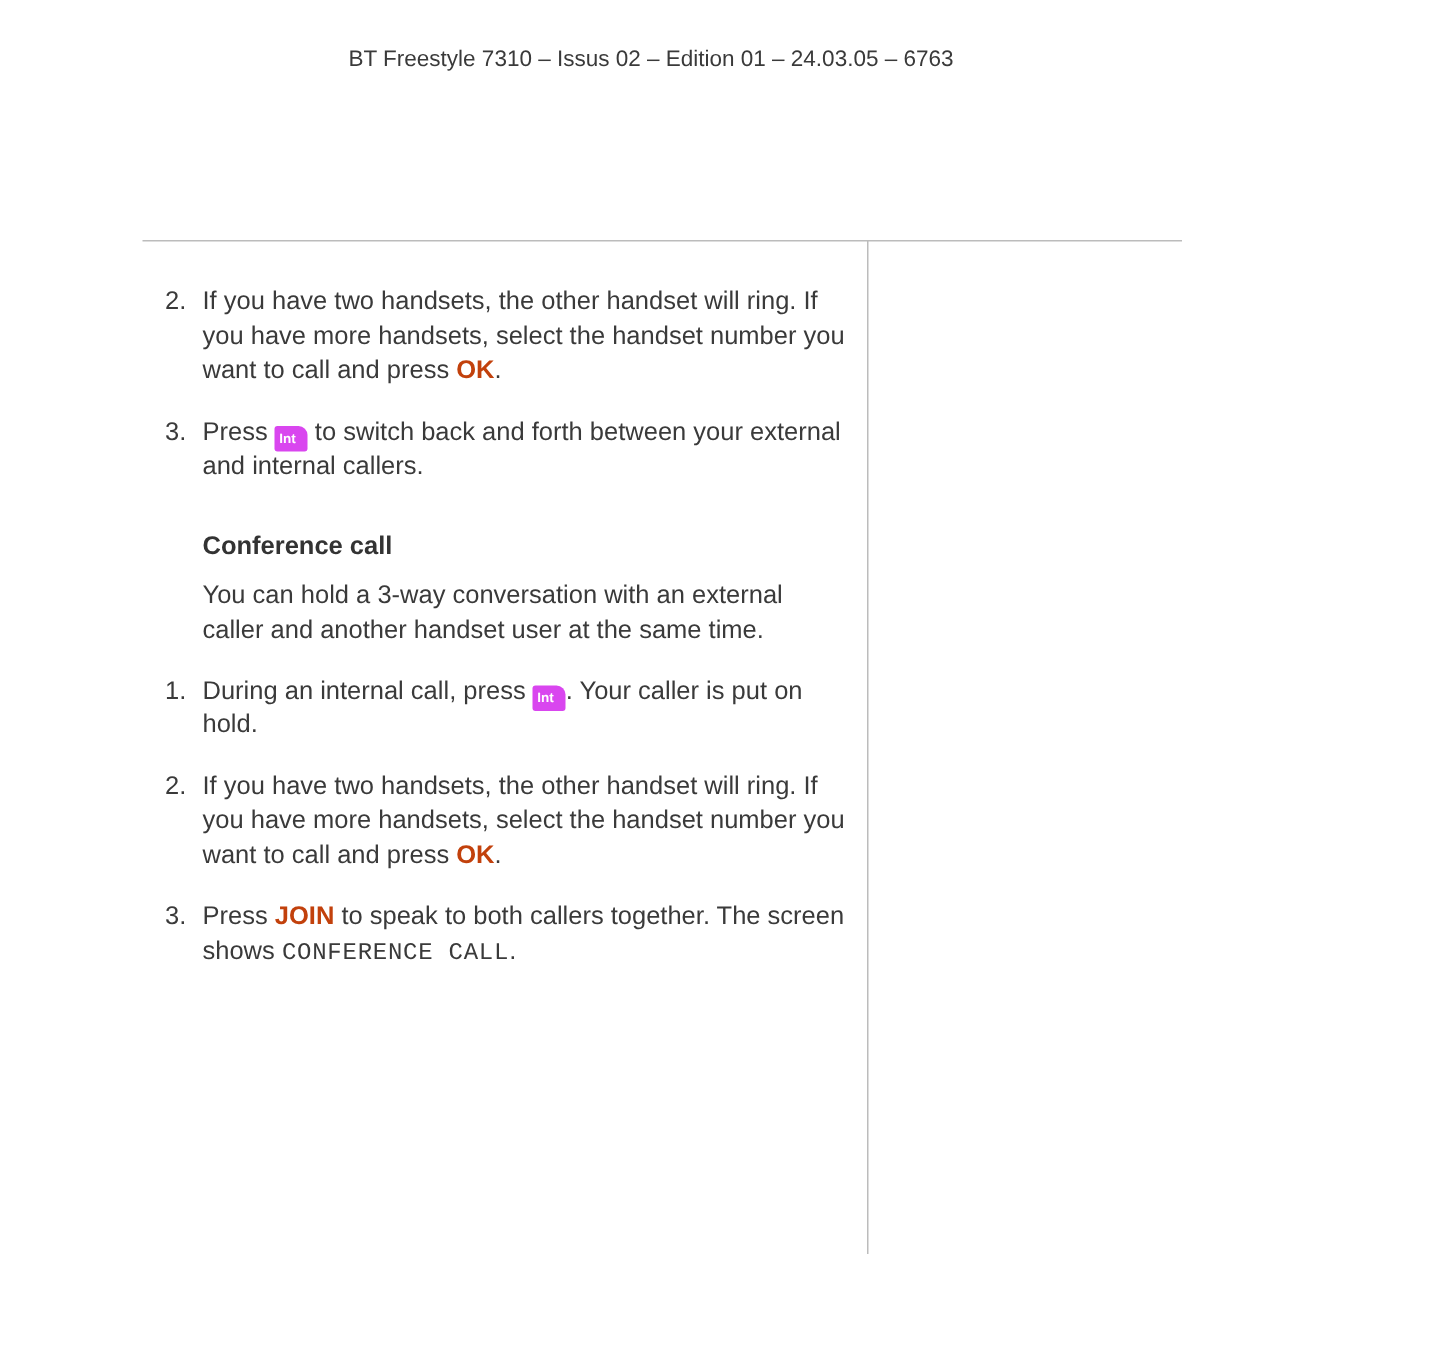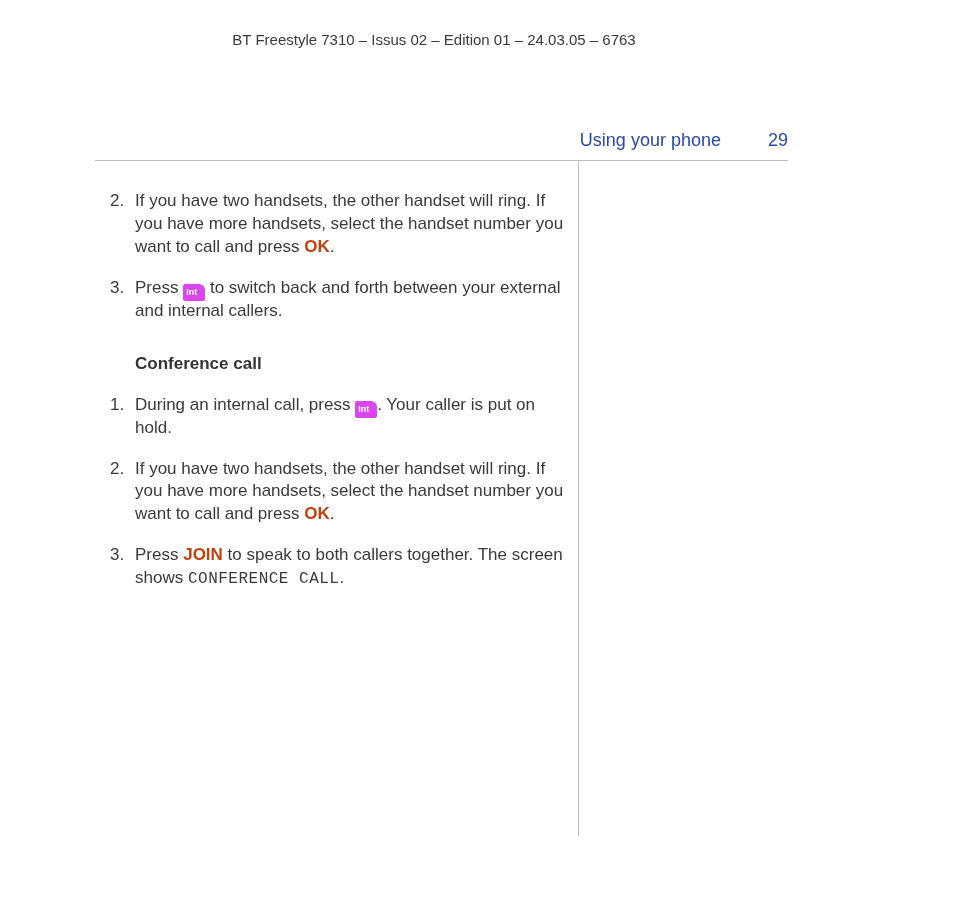--- a/index.html
+++ b/index.html
@@ -124,43 +124,40 @@
     font-size: 16px;
   }
 </style>
 </head>
 <body>
 
 <div class="page">
 
   <div class="doc-header">BT Freestyle 7310 – Issus 02 – Edition 01 – 24.03.05 – 6763</div>
 
-  <div class="running-head">
-    <span class="section">Using your phone</span>
-    <span class="pageno">29</span>
-  </div>
 
   <div class="rule"></div>
   <div class="vline"></div>
 
   <div class="leftcol">
 
     <ol class="steps">
       <li>
         <span class="num">2.</span>
         <span>If you have two handsets, the other handset will ring. If you have more handsets, select the handset number you want to call and press </span><span class="blue-bold">OK</span><span>.</span>
       </li>
       <li>
         <span class="num">3.</span>
         <span>Press </span><span class="int-key">Int</span><span> to switch back and forth between your external and internal callers.</span>
       </li>
     </ol>
 
     <div class="indent-block">
       <div class="subhead">Conference call</div>
+      <div>You can hold a 3-way conversation with an external caller and another handset user at the same time.</div>
     </div>
 
     <ol class="steps">
       <li>
         <span class="num">1.</span>
         <span>During an internal call, press </span><span class="int-key">Int</span><span>. Your caller is put on hold.</span>
       </li>
       <li>
         <span class="num">2.</span>
         <span>If you have two handsets, the other handset will ring. If you have more handsets, select the handset number you want to call and press </span><span class="blue-bold">OK</span><span>.</span>

